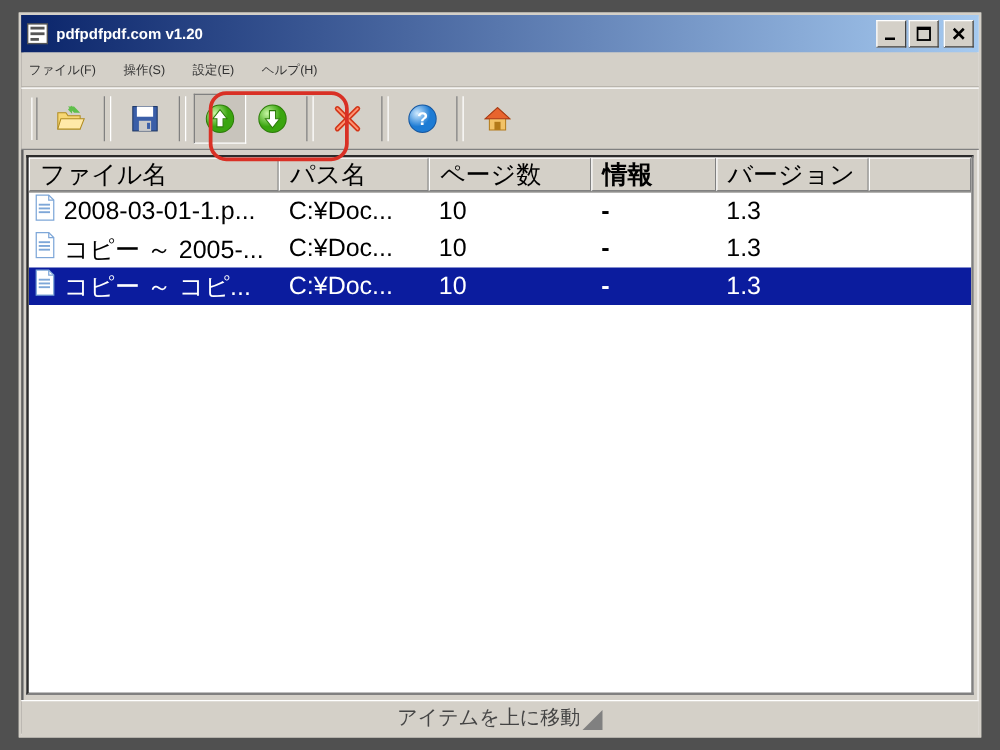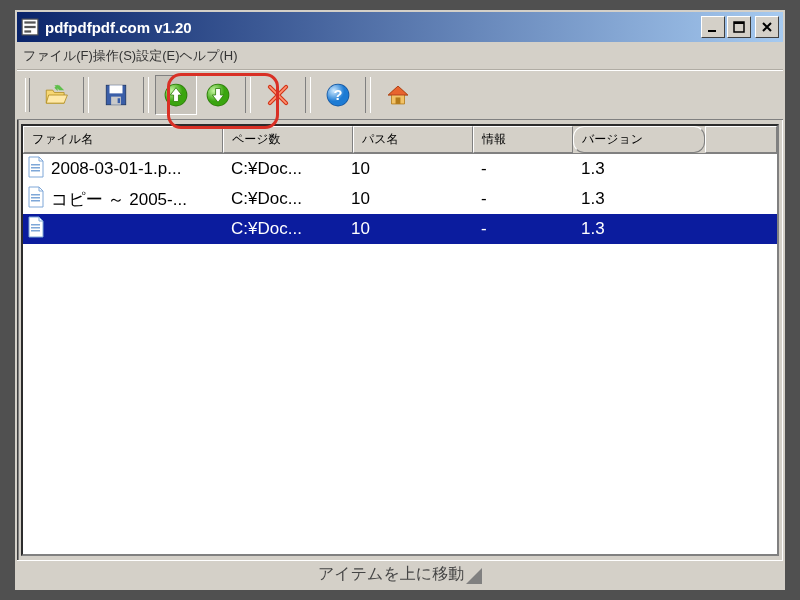--- a/index.html
+++ b/index.html
@@ -25,35 +25,35 @@
        1px  1px 0 0 #404040 inset,
       -2px -2px 0 0 #d4d0c8 inset,
        2px  2px 0 0 #808080 inset;
     display:flex;flex-direction:column;
     position:relative;
   }
   .titlebar{
     height:30px;
     background:linear-gradient(to right,var(--title-active-start),var(--title-active-end));
     color:#fff;display:flex;align-items:center;padding:0 4px;
-    font-size:15px;font-weight:bold;
+    font-size:12px;font-weight:bold;
   }
   .titlebar .app-icon{width:18px;height:18px;margin-right:6px;display:flex;align-items:center;justify-content:center;}
   .titlebar .title-text{flex:1;white-space:nowrap;overflow:hidden;text-overflow:ellipsis;}
   .titlebar .win-buttons{display:flex;gap:2px;}
   .win-btn{
     width:24px;height:22px;background:var(--face);
     border:1px solid #fff;border-right-color:#404040;border-bottom-color:#404040;
     display:flex;align-items:center;justify-content:center;
     font-family:Arial,sans-serif;font-size:13px;font-weight:bold;color:#000;
   }
   .win-btn.close{margin-left:2px;}
   .menubar{
     height:28px;background:var(--face);display:flex;align-items:center;
-    padding:2px 6px;font-size:13px;color:#333;
+    padding:2px 6px;font-size:10px;color:#333;gap:22px;
     border-bottom:1px solid var(--face-dark);
   }
   .menubar span{cursor:default;}
   .toolbar{
     height:50px;background:var(--face);
     border-top:1px solid #fff;border-bottom:1px solid var(--face-darker);
     display:flex;align-items:center;padding:0 6px;gap:0;position:relative;
   }
   .tb-handle{width:8px;height:40px;display:flex;flex-direction:column;justify-content:center;gap:2px;margin-right:4px;}
   .tb-handle::before{content:"";display:block;width:3px;height:34px;border-left:1px solid #fff;border-right:1px solid #808080;margin:0 auto;}
@@ -78,43 +78,43 @@
     flex:1;margin:4px;background:#fff;
     border:2px inset #808080;
     display:flex;flex-direction:column;overflow:hidden;
   }
   .col-headers{
     height:28px;background:var(--face);display:flex;flex:none;
     border-bottom:1px solid #808080;
   }
   .col-h{
     height:100%;display:flex;align-items:center;padding:0 8px;
-    font-size:12px;color:#000;
+    font-size:20px;color:#000;
     border:1px solid;border-color:#fff #808080 #808080 #fff;
     white-space:nowrap;overflow:hidden;
   }
-  .list-body{flex:1;overflow:auto;font-size:17px;}
+  .list-body{flex:1;overflow:auto;font-size:20px;}
   .row{height:30px;display:flex;align-items:center;}
   .row.selected{background:var(--selection);color:var(--selection-text);}
   .cell{height:100%;display:flex;align-items:center;padding:0 8px;white-space:nowrap;overflow:hidden;text-overflow:ellipsis;}
   .cell.icon-cell{padding-left:4px;gap:6px;}
   .file-icon{width:18px;height:22px;flex:none;}
   .statusbar{
     height:28px;background:var(--face);border-top:1px solid #fff;
     display:flex;align-items:center;padding:0 8px;font-size:16px;color:#444;
     justify-content:center;
   }
   .resize-grip{width:18px;height:18px;position:relative;}
   .resize-grip::before{
     content:"";position:absolute;right:0;bottom:0;width:0;height:0;
     border-style:solid;border-width:0 0 16px 16px;border-color:transparent transparent #808080 transparent;
   }
   
   .c1{width:200px;} .c2{width:120px;} .c3{width:130px;text-align:left;}
-  .c4{width:100px;text-align:center;} .c5{width:132px;border-radius:11px;} .c-fill{flex:1;}
+  .c4{width:100px;text-align:center;font-weight:bold;} .c5{width:122px;} .c-fill{flex:1;}
 </style>
 </head>
 <body>
 
 <div class="desktop">
   <div class="window">
 
     <div class="titlebar">
       <span class="app-icon">
         <svg viewBox="0 0 16 16">
@@ -234,22 +234,22 @@
           <rect x="13" y="19" width="6" height="8" fill="#b37a1a"></rect>
         </svg>
       </div>
 
       <div class="highlight-box"></div>
     </div>
 
     <div class="listview-wrap">
       <div class="col-headers">
         <div class="col-h c1">ファイル名</div>
+        <div class="col-h c2">パス名</div>
         <div class="col-h c3">ページ数</div>
-        <div class="col-h c2">パス名</div>
         <div class="col-h c4">情報</div>
         <div class="col-h c5">バージョン</div>
         <div class="col-h c-fill"></div>
       </div>
       <div class="list-body" id="list-body">
           <div class="row">
             <div class="cell c1 icon-cell">
               <span><svg class="file-icon" viewBox="0 0 18 22">
                   <path d="M2 1 L12 1 L16 5 L16 21 L2 21 Z" fill="#fff" stroke="#7ea7d8"></path>
                   <path d="M12 1 L12 5 L16 5" fill="none" stroke="#7ea7d8"></path>
@@ -284,20 +284,21 @@
           </div>
           <div class="row selected">
             <div class="cell c1 icon-cell">
               <span><svg class="file-icon" viewBox="0 0 18 22">
                   <path d="M2 1 L12 1 L16 5 L16 21 L2 21 Z" fill="#fff" stroke="#7ea7d8"></path>
                   <path d="M12 1 L12 5 L16 5" fill="none" stroke="#7ea7d8"></path>
                   <rect x="4" y="8" width="9" height="1.5" fill="#7ea7d8"></rect>
                   <rect x="4" y="11" width="9" height="1.5" fill="#7ea7d8"></rect>
                   <rect x="4" y="14" width="9" height="1.5" fill="#7ea7d8"></rect>
                 </svg></span>
+              <span>コピー ～ コピ...</span>
             </div>
             <div class="cell c2">C:¥Doc...</div>
             <div class="cell c3">10</div>
             <div class="cell c4">-</div>
             <div class="cell c5">1.3</div>
             <div class="cell c-fill"></div>
           </div>
         </div>
     </div>
 

